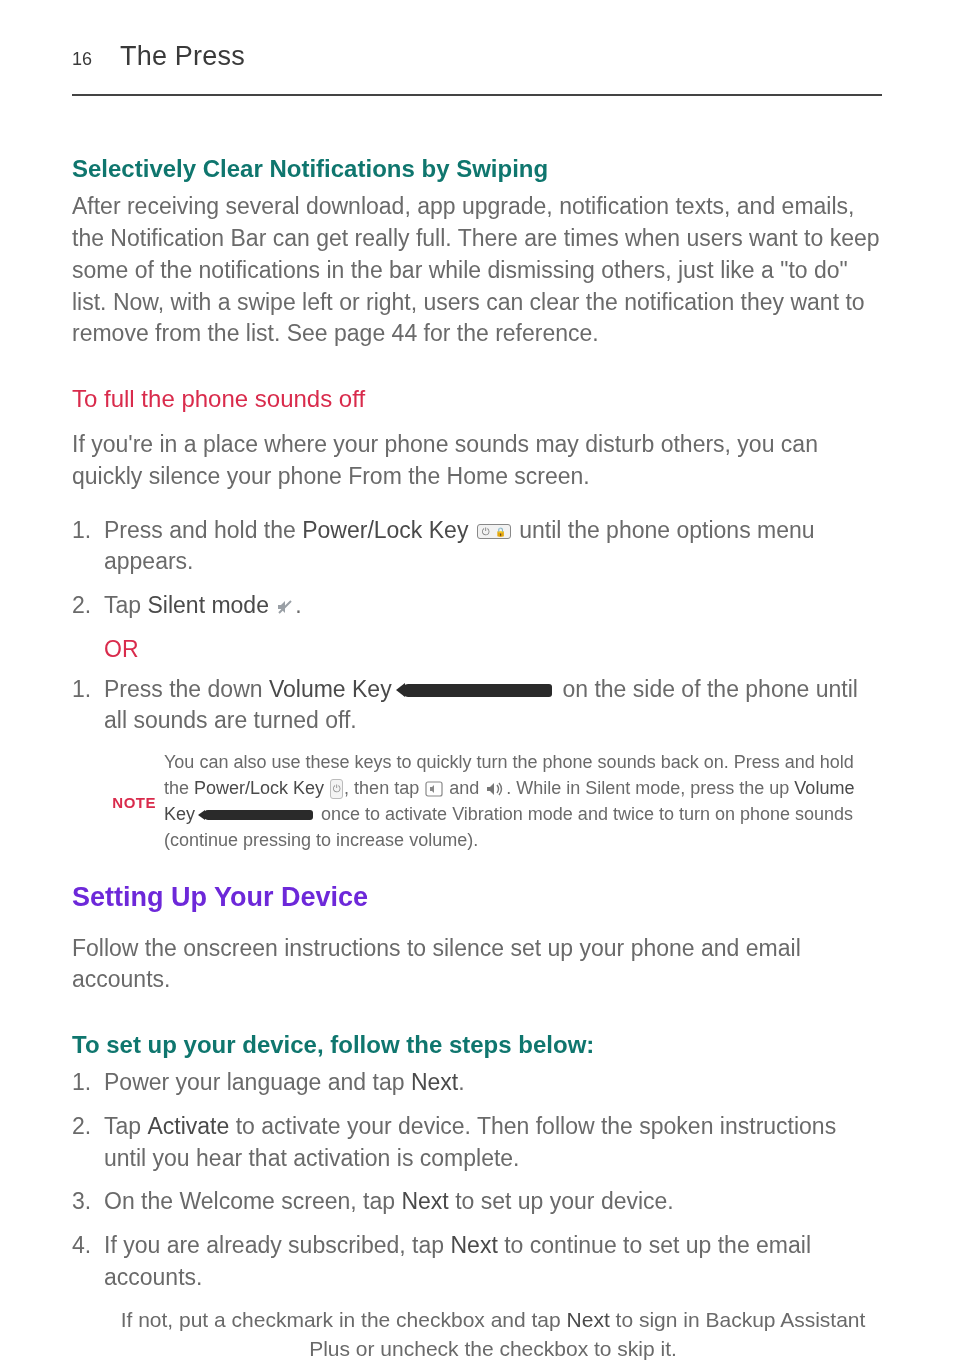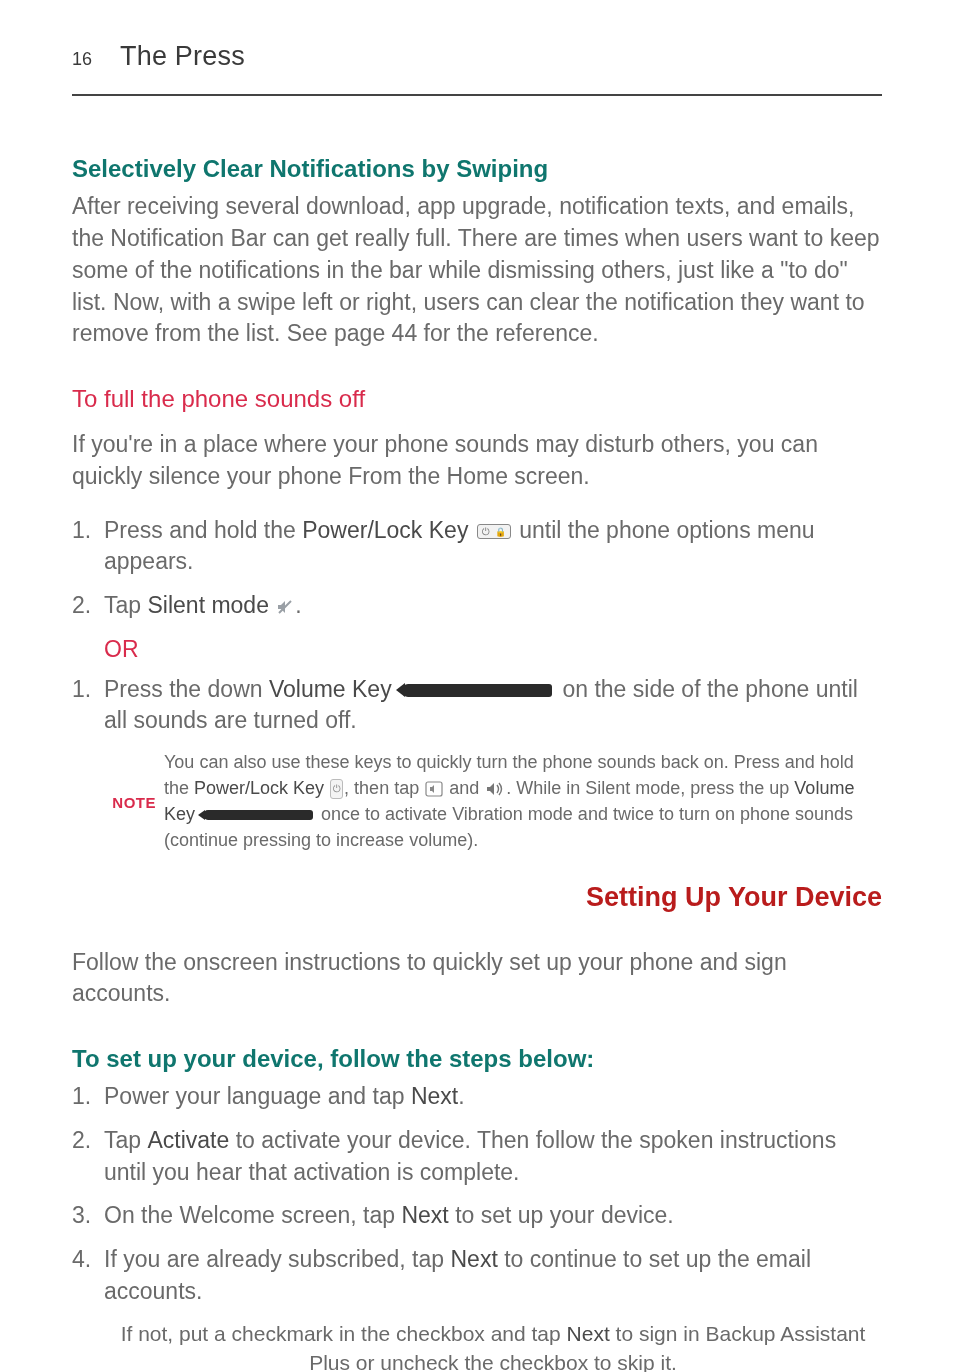--- a/index.html
+++ b/index.html
@@ -47,23 +47,22 @@
   .spacer-sm { height: 6px; }
   .red-heading {
     font-size: 24px;
     font-weight: 400;
     color: #d92b4c;
     margin-bottom: 8px;
   }
   .red-heading-big {
     font-size: 27px;
     font-weight: 600;
-    color: #b91c1c;
-    margin-bottom: 24px;
-    text-align: right;
+    color: #6d28d9;
+    margin-bottom: 10px;
   }
   ol.steps {
     list-style: none;
     counter-reset: step;
     padding-left: 0;
   }
   ol.steps > li {
     counter-increment: step;
     position: relative;
     font-size: 23px;
@@ -251,21 +250,21 @@
         </svg>
     </span><span>. While in Silent mode, press the up </span><span class="bold-dark">Volume Key</span>
     <span class="icon-volume-bar-sm"></span><span> once to activate Vibration mode and twice to turn on phone sounds (continue pressing to increase volume).</span>
   </div>
 </div>
 
 <div class="spacer-lg"></div>
 
 <h2 class="red-heading-big">Setting Up Your Device</h2>
 <div class="spacer-sm"></div>
-<p class="body-text">Follow the onscreen instructions to quickly set up your phone and sign accounts.</p>
+<p class="body-text">Follow the onscreen instructions to silence set up your phone and email accounts.</p>
 
 <div class="spacer-lg"></div>
 
 <h3 class="section-h3">To set up your device, follow the steps below:</h3>
 
 <ol class="steps">
   <li>
     <span>Power your language and tap </span><span class="bold-dark">Next</span><span>.</span>
   </li>
   <li>

